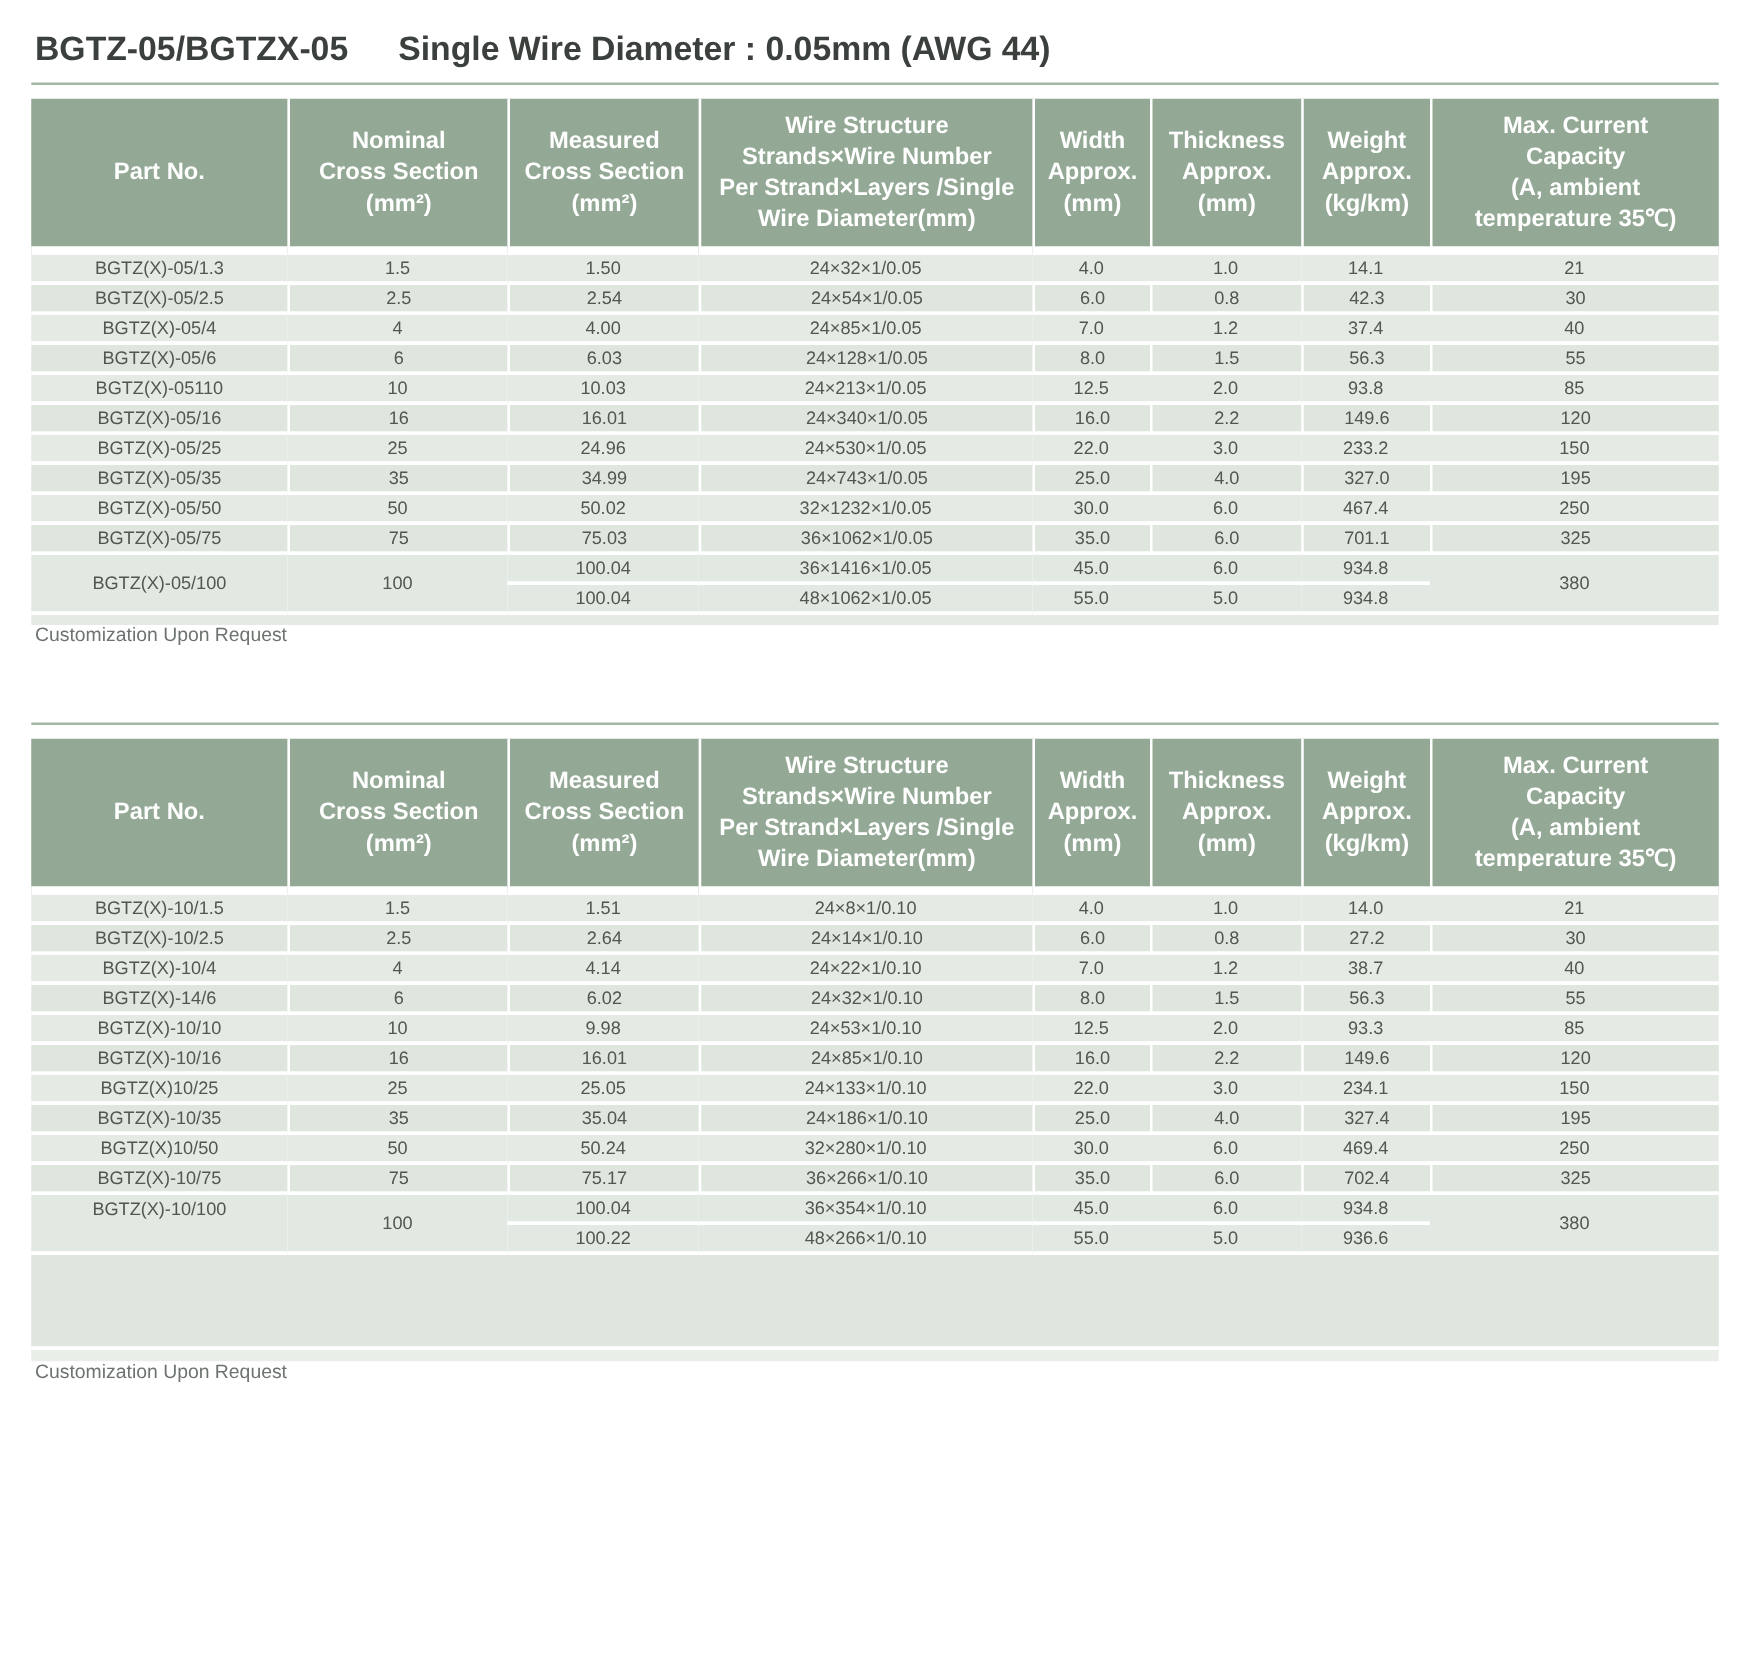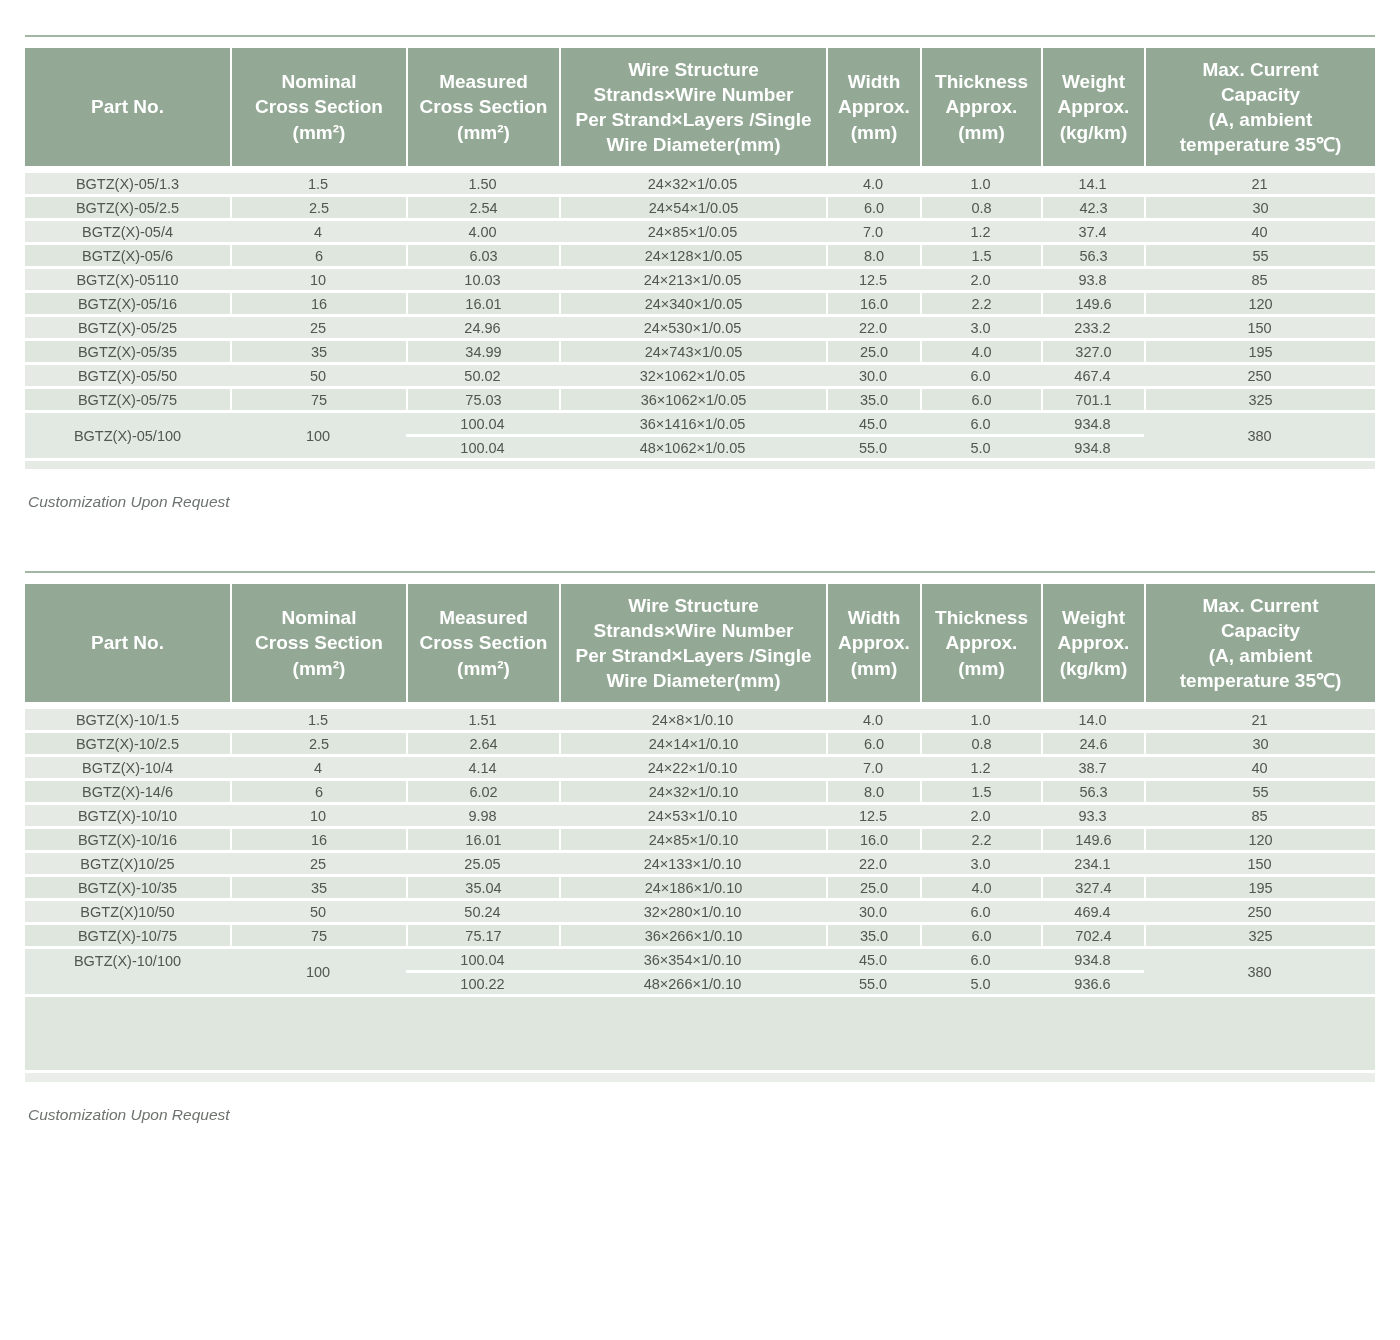--- a/index.html
+++ b/index.html
@@ -48,29 +48,33 @@
   tr.a td{background:var(--row-a);}
   tr.b td{background:var(--row-b);}
   tr.b td + td{border-left:2px solid #ffffff;}
   tr.m td{background:var(--row-m);}
   td.vtop{vertical-align:top;padding-top:4px;}
   .bottom-strip{width:1350px;height:8px;background:var(--row-a);}
   .filler-band{width:1350px;height:76px;background:var(--row-b);border-bottom:3px solid #ffffff;}
   .filler-strip{width:1350px;height:9px;background:#e9efe8;}
   .footnote{
     font-size:15.5px;color:var(--note-color);
-    margin-top:24px;padding-left:3px;font-weight:400;font-style:italic;
+    padding-left:3px;font-weight:400;
   }
 </style>
 </head>
 <body>
 
 <div class="page">
 
   <div class="section">
+    <div class="title-row">
+      <span class="title-model">BGTZ-05/BGTZX-05</span>
+      <span class="title-spec">Single Wire Diameter : 0.05mm (AWG 44)</span>
+    </div>
     <div class="title-rule"></div>
 
     <table>
       <colgroup>
         <col style="width:205px">
           <col style="width:176px">
           <col style="width:153px">
         <col style="width:267px">
           <col style="width:94px">
           <col style="width:121px">
@@ -183,21 +187,21 @@
     <td>24×743×1/0.05</td>
     <td>25.0</td>
     <td>4.0</td>
     <td>327.0</td>
     <td>195</td>
   </tr>
           <tr class="a">
     <td>BGTZ(X)-05/50</td>
     <td>50</td>
     <td>50.02</td>
-    <td>32×1062×1/0.05</td>
+    <td>32×1232×1/0.05</td>
     <td>30.0</td>
     <td>6.0</td>
     <td>467.4</td>
     <td>250</td>
   </tr>
           <tr class="b">
     <td>BGTZ(X)-05/75</td>
     <td>75</td>
     <td>75.03</td>
     <td>36×1062×1/0.05</td>
@@ -283,21 +287,21 @@
     <td>14.0</td>
     <td>21</td>
   </tr>
           <tr class="b">
     <td>BGTZ(X)-10/2.5</td>
     <td>2.5</td>
     <td>2.64</td>
     <td>24×14×1/0.10</td>
     <td>6.0</td>
     <td>0.8</td>
-    <td>24.6</td>
+    <td>27.2</td>
     <td>30</td>
   </tr>
           <tr class="a">
     <td>BGTZ(X)-10/4</td>
     <td>4</td>
     <td>4.14</td>
     <td>24×22×1/0.10</td>
     <td>7.0</td>
     <td>1.2</td>
     <td>38.7</td>

